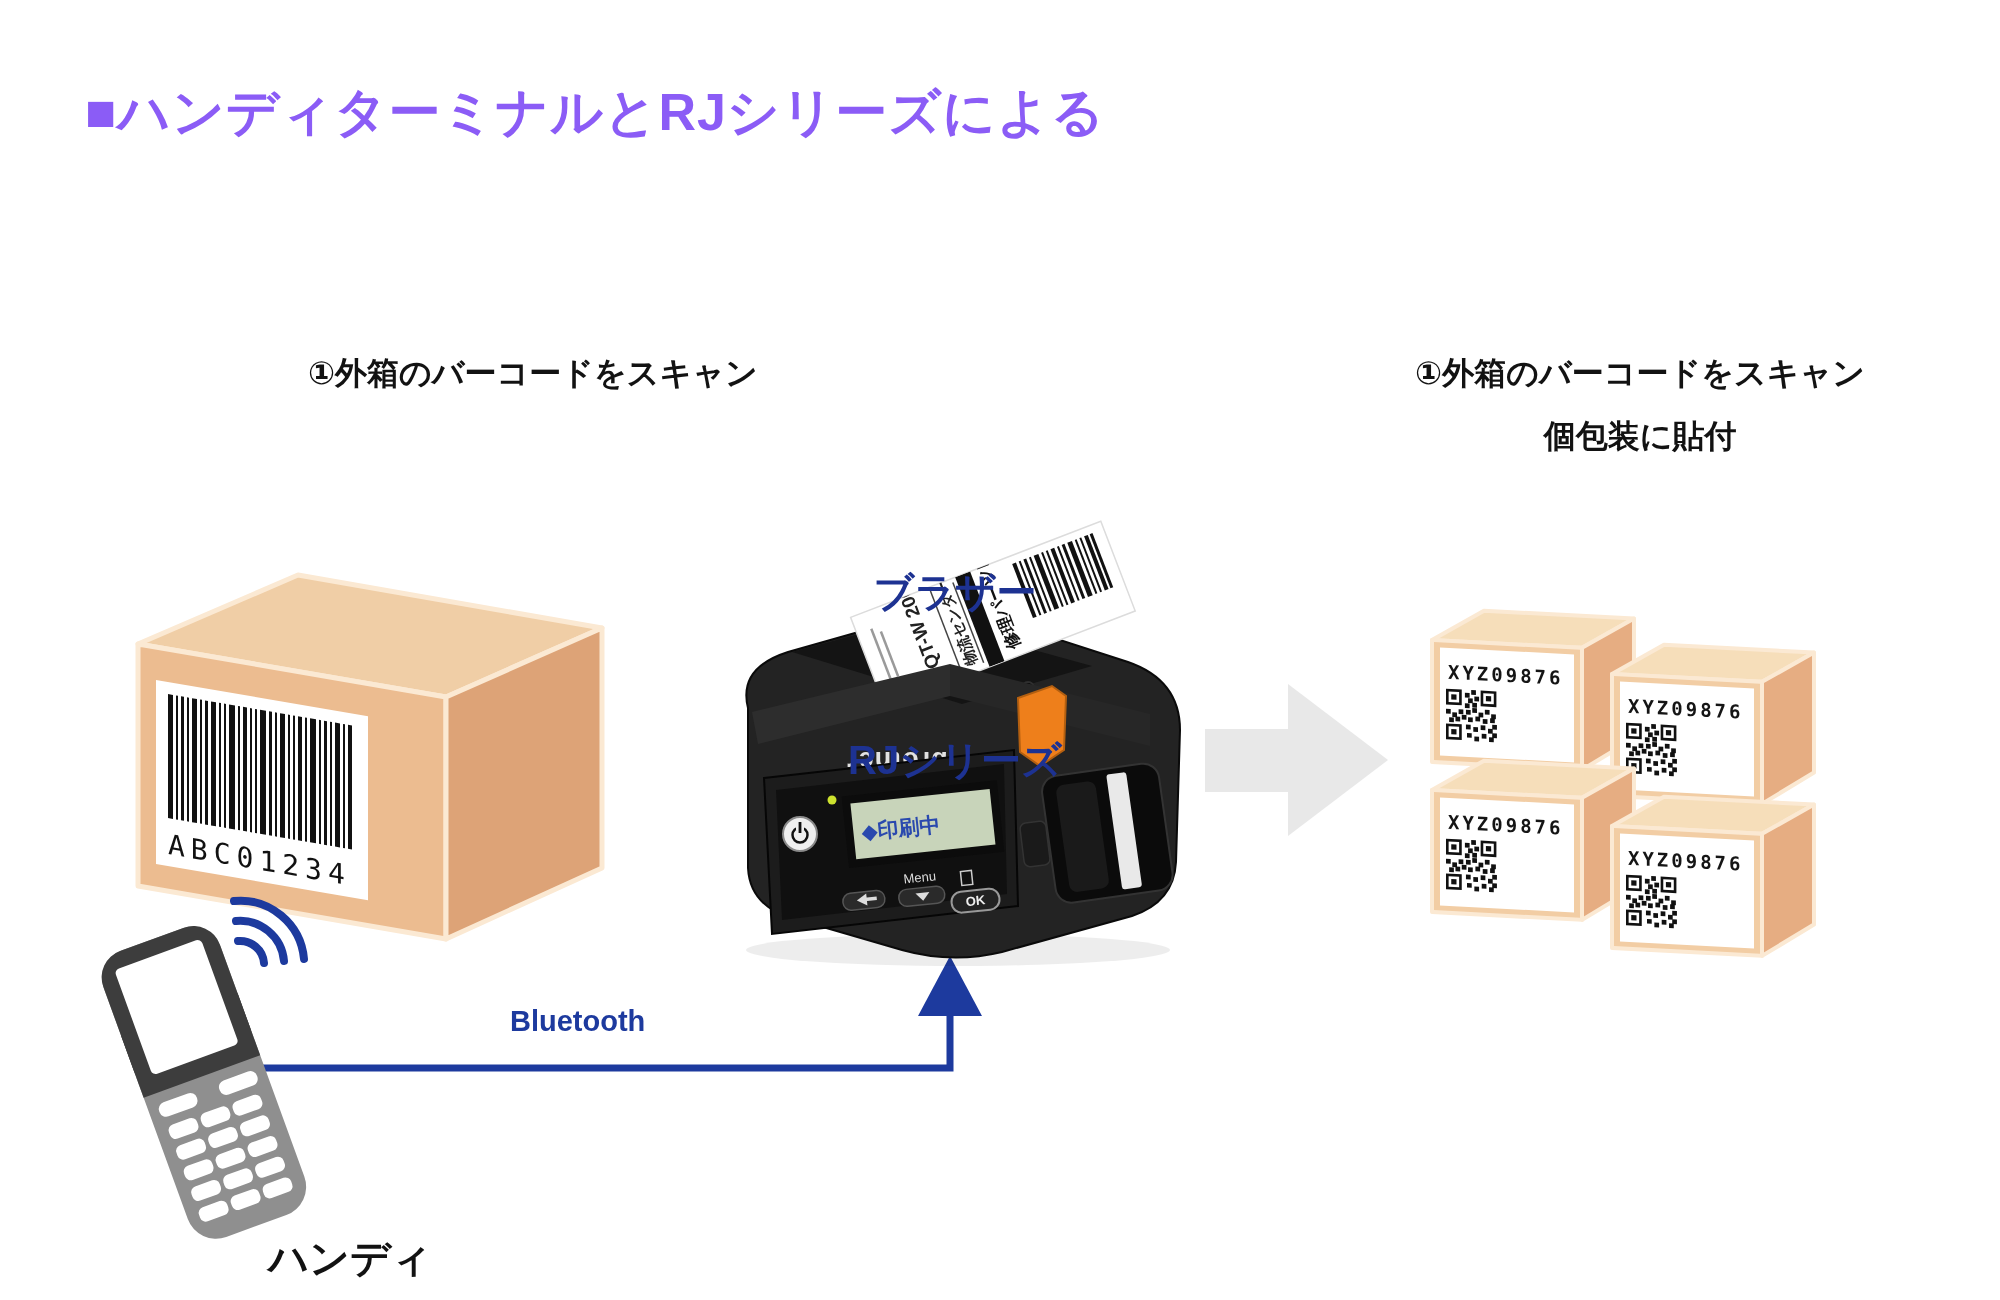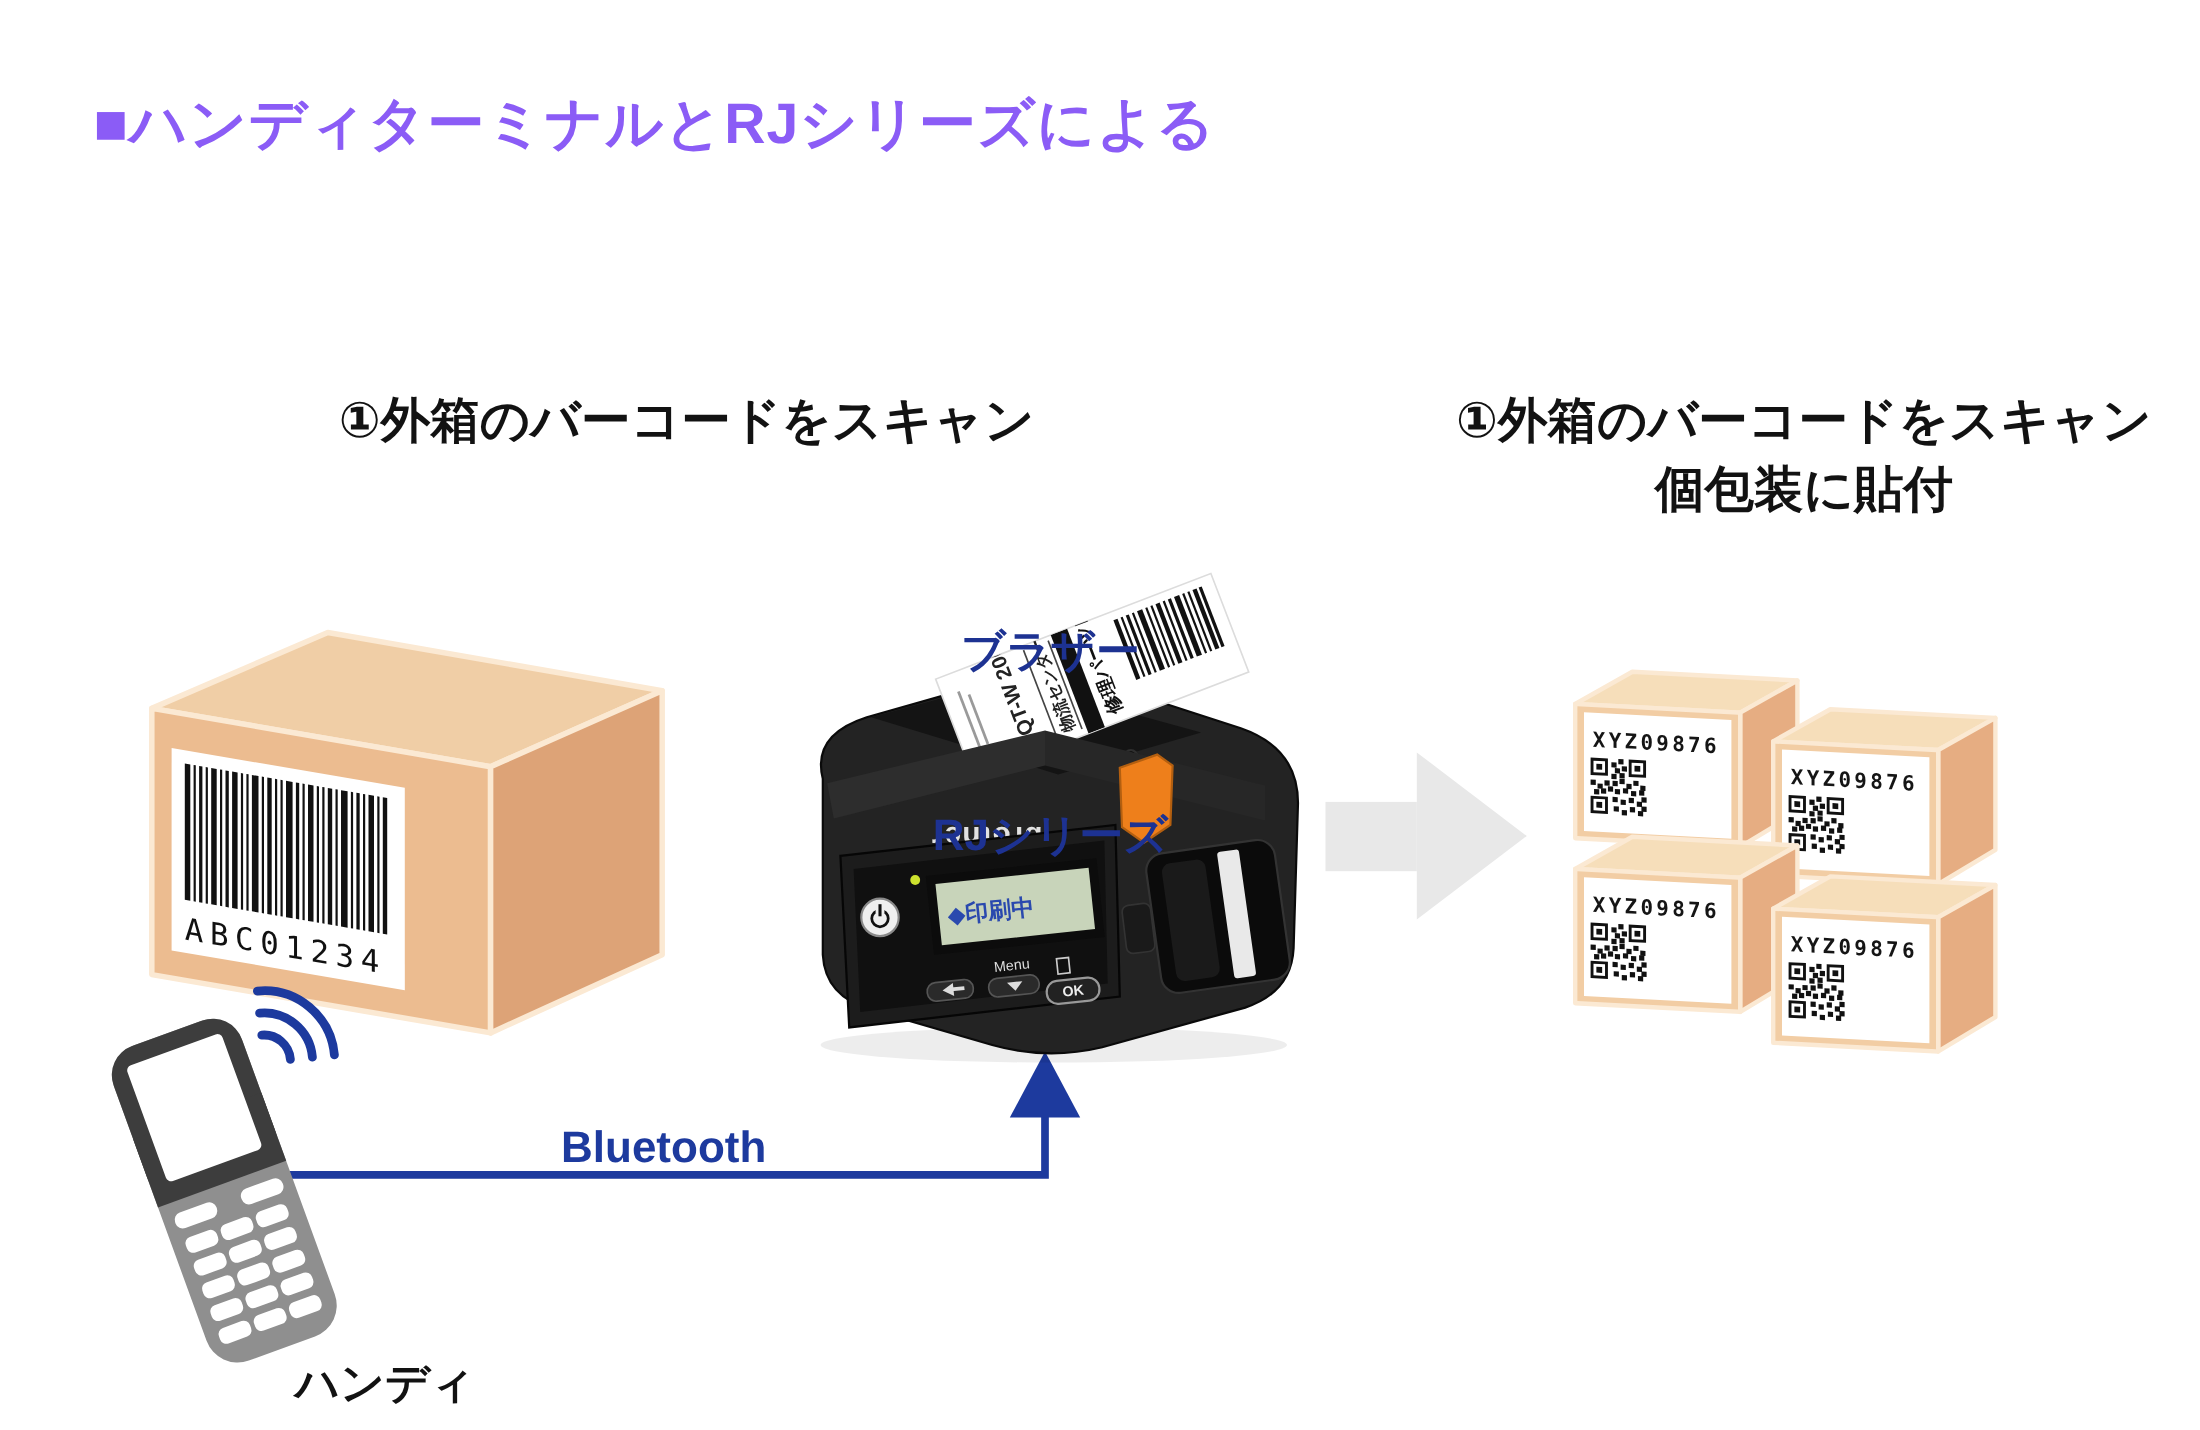--- a/index.html
+++ b/index.html
@@ -1,23 +1,23 @@
 <!DOCTYPE html>
 <html><head>
 <meta charset="utf-8">
 <style>
   html,body{margin:0;padding:0;background:#fff;}
   #canvas{position:relative;width:2000px;height:1300px;background:#fff;overflow:hidden;
           font-family:"Liberation Sans","DejaVu Sans",sans-serif;}
   #scene{position:absolute;left:0;top:0;}
   .txt{position:absolute;white-space:pre;font-weight:bold;}
   .title-line{color:#8b5cf6;font-size:52px;letter-spacing:1px;}
-  .step{color:#121212;font-size:45px;}
+  .step{color:#121212;font-size:32px;}
   .brand{color:#1d3292;font-size:40px;text-align:center;line-height:56px;}
-  .bt{color:#1d3a9e;font-size:40px;margin-top:16px;}
+  .bt{color:#1d3a9e;font-size:29px;}
   .term-label{color:#121212;font-size:40px;text-align:center;line-height:56px;}
   svg text{font-family:"Liberation Sans","DejaVu Sans",sans-serif;}
   .mono{font-family:"DejaVu Sans Mono","Liberation Mono",monospace;}
 </style>
 </head>
 <body>
 
 <div id="canvas">
 
   <svg id="scene" width="2000" height="1300" viewBox="0 0 2000 1300">

